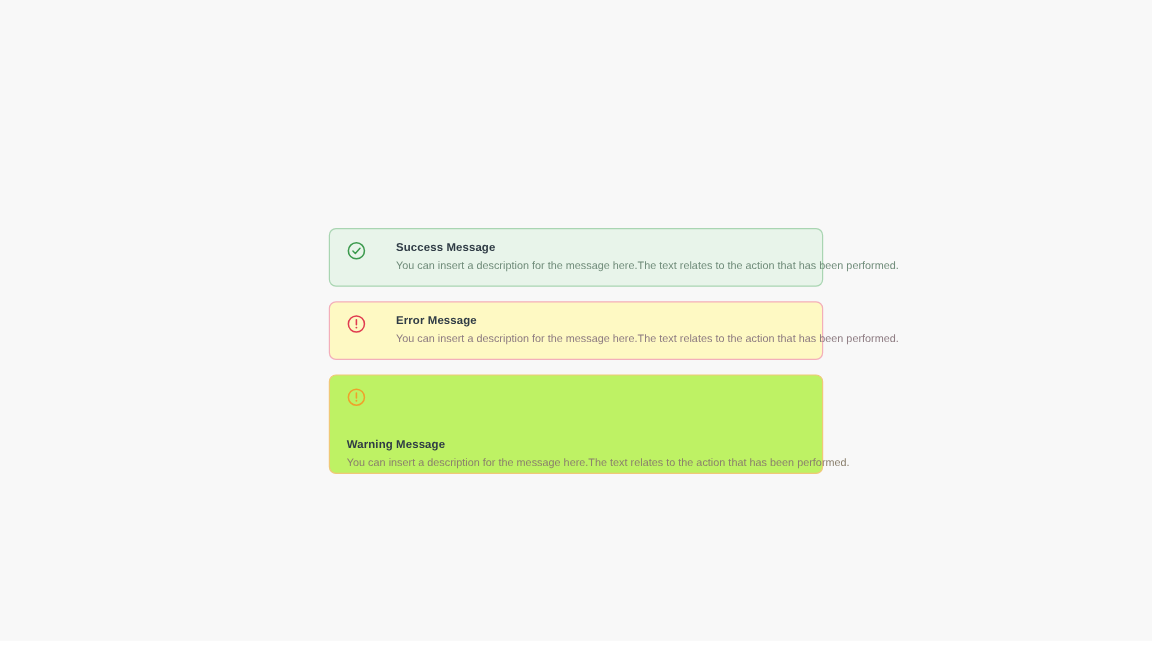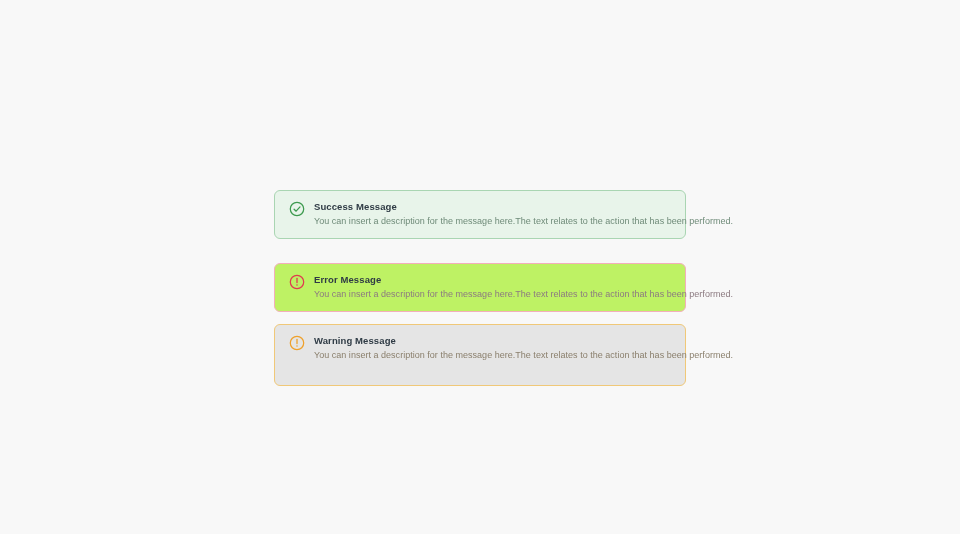--- a/index.html
+++ b/index.html
@@ -38,21 +38,21 @@
     gap: 12px;
   }
   .alert {
     box-sizing: border-box;
     width: 412px;
     border: 1px solid transparent;
     border-radius: 6px;
     padding: 9px 14px 10px 14px;
     display: flex;
     align-items: flex-start;
-    gap: 9px;
+    gap: 25px;
   }
   .alert-icon {
     flex: 0 0 auto;
     width: 16px;
     height: 16px;
     margin-top: 1px;
     display: block;
   }
   .alert-body {
     flex: 1 1 auto;
@@ -80,31 +80,31 @@
 
   
   .alert-success {
     background: #e8f4ea;
     border-color: #a9d5b2;
   }
   .alert-success .alert-desc { color: #6f8b79; }
 
   
   .alert-error {
-    background: #bef264;
+    background: #fef9c3;
     border-color: #f3afba;
-    margin-top: 12px;
   }
   .alert-error .alert-desc { color: #8c7a80; }
 
   
   .alert-warning {
-    background: #e5e5e5;
+    background: #bef264;
     border-color: #f0c878;
-    padding-bottom: 23px;
+    padding-bottom: 2px;
+    flex-direction: column;
   }
   .alert-warning .alert-desc { color: #8a7f6c; }
 </style>
 </head>
 <body>
 
 <div id="page">
 
   <div id="alert-stack">
 

